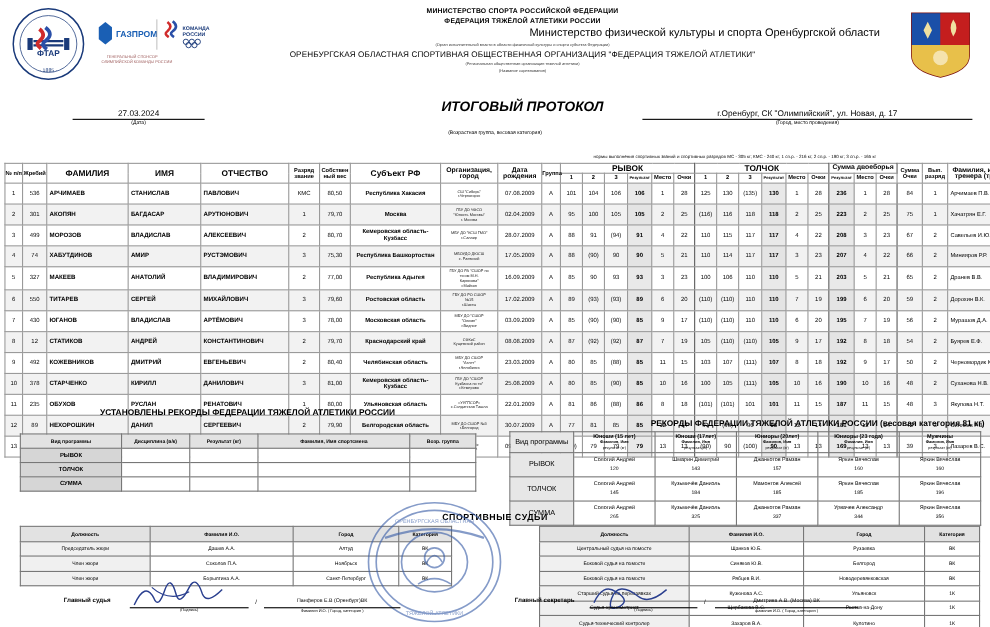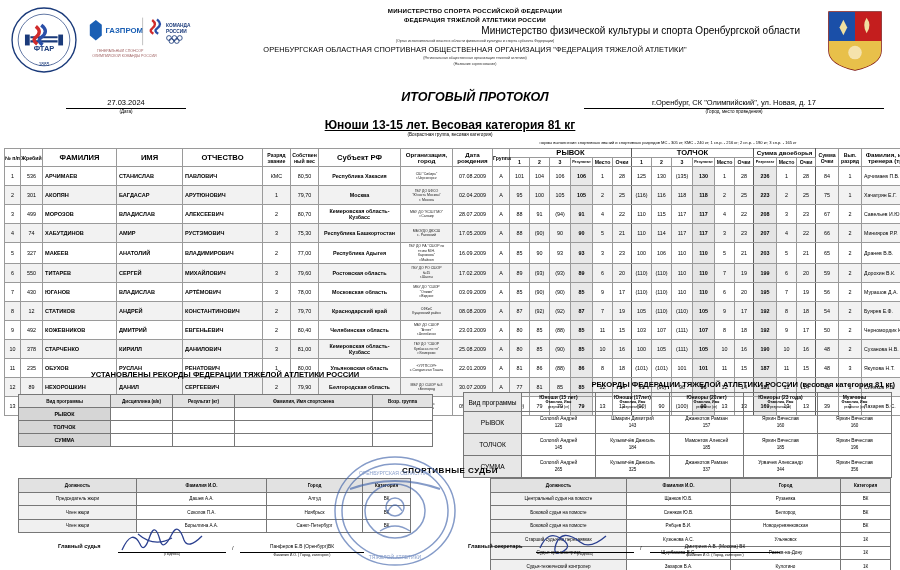--- a/index.html
+++ b/index.html
@@ -160,21 +160,20 @@
       <div class="v">27.03.2024</div>
       <div class="c">(Дата)</div>
     </div>
     <div class="place-box">
       <div class="v">г.Оренбург, СК "Олимпийский", ул. Новая, д. 17</div>
       <div class="c">(Город, место проведения)</div>
     </div>
   </div>
 
   <div class="catline">
-    <div class="ct">Юноши 13-15 лет. Весовая категория 81 кг</div>
     <div class="cc">(Возрастная группа, весовая категория)</div>
   </div>
   <div class="norms">нормы выполнения спортивных званий и спортивных разрядов  МС - 305 кг; КМС - 240 кг; 1 сп.р. - 216 кг; 2 сп.р. - 190 кг; 3 сп.р. - 165 кг</div>
 
   <table class="main-tbl">
     <colgroup>
       <col style="width:16px">
         <col style="width:22px">
         <col style="width:74px">
         <col style="width:66px">

